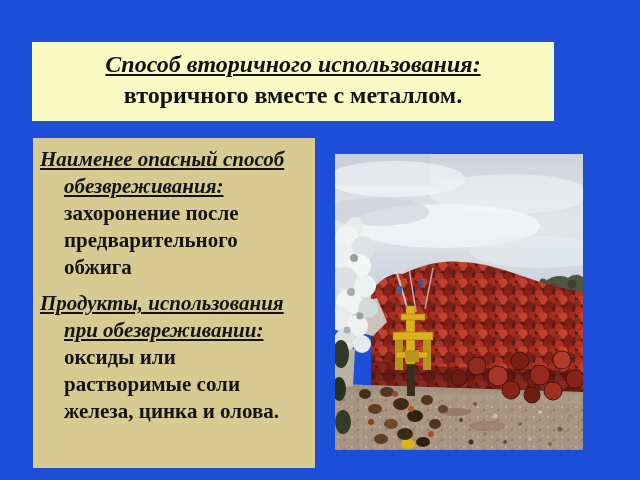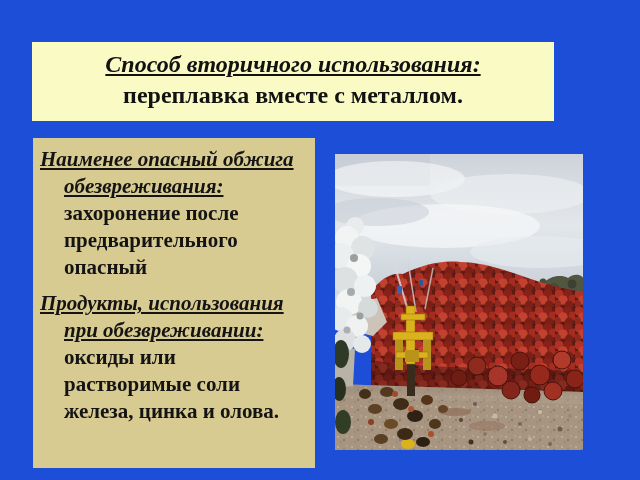--- a/index.html
+++ b/index.html
@@ -18,25 +18,25 @@
   .photo{position:absolute;left:335px;top:154px;width:248px;height:296px;margin:0;}
   .photo svg{display:block;width:248px;height:296px;}
 </style>
 </head>
 <body>
 
 <div class="slide">
 
   <header class="title-box">
     <div class="title-line1">Способ вторичного использования:</div>
-    <div class="title-line2">переплавка вместе с металлом.</div>
+    <div class="title-line2">вторичного вместе с металлом.</div>
   </header>
 
   <section class="info-box">
-    <p><span class="head">Наименее опасный обжига обезвреживания:</span> <span>захоронение после предварительного опасный</span></p>
+    <p><span class="head">Наименее опасный способ обезвреживания:</span> <span>захоронение после предварительного обжига</span></p>
     <p><span class="head">Продукты, использования при обезвреживании:</span> <span>оксиды или растворимые соли железа, цинка и олова.</span></p>
   </section>
 
   <figure class="photo">
     <svg viewBox="0 0 248 296" xmlns="http://www.w3.org/2000/svg">
       <defs>
         <linearGradient id="skyg" x1="0" y1="0" x2="0" y2="1">
           <stop offset="0" stop-color="#ced3db"></stop>
           <stop offset="0.45" stop-color="#e3e7ea"></stop>
           <stop offset="0.8" stop-color="#ccd3dc"></stop>

